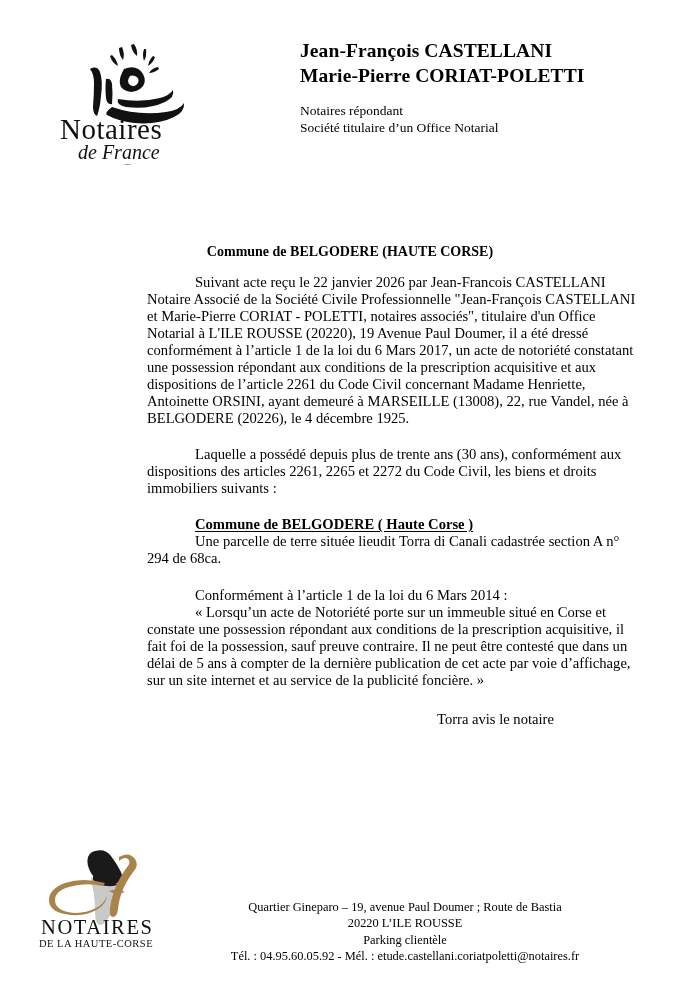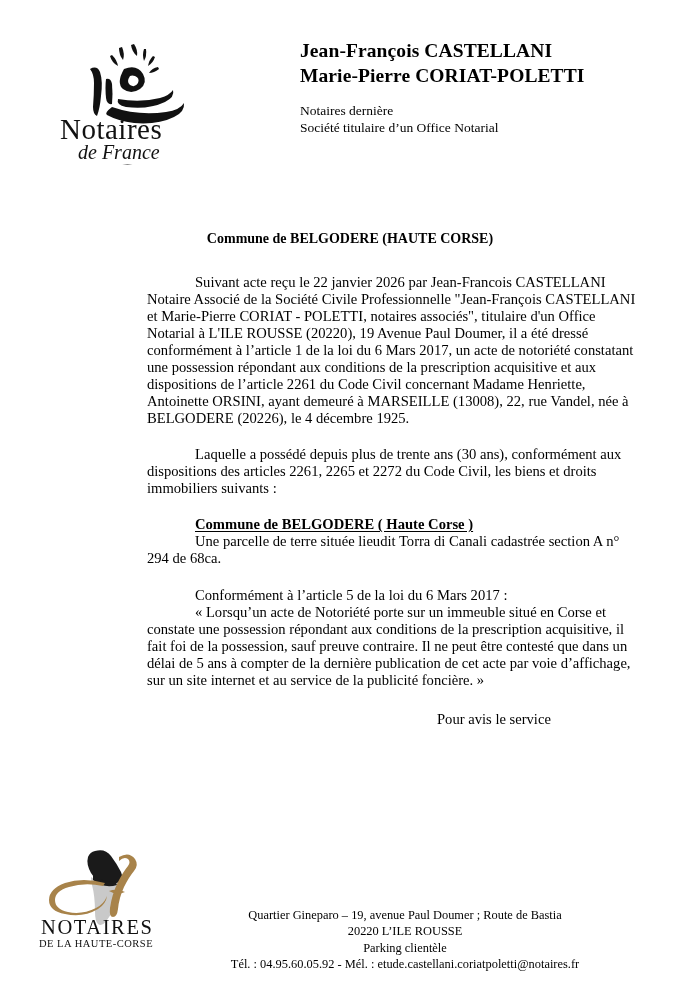--- a/index.html
+++ b/index.html
@@ -73,21 +73,21 @@
   .doc-title .line1 {
     font-size: 14.5px;
     font-weight: bold;
     text-decoration: underline;
     text-underline-offset: 2px;
     letter-spacing: 0.2px;
   }
   .doc-title .line2 {
     font-size: 14px;
     font-weight: bold;
-    margin-top: 3px;
+    margin-top: 16px;
     font-family: Liberation Serif, serif;
   }
 
   
   .body-area {
     position: absolute;
     left: 147px;
     top: 274px;
     width: 492px;
     font-size: 14.6px;
@@ -133,21 +133,21 @@
     left: 33px;
     top: 0px;
     width: 150px;
     height: 105px;
   }
   .logo-hautecorse svg { display: block; }
 
   .footer-address {
     position: absolute;
     left: 175px;
-    top: 60px;
+    top: 52px;
     width: 460px;
     text-align: center;
     font-size: 12.4px;
     line-height: 16.4px;
   }
 </style>
 </head>
 <body>
 
 <div class="page">
@@ -178,21 +178,21 @@
         <text x="0" y="104" font-family="Liberation Serif, serif" font-size="29" fill="#111111" letter-spacing="0.5">Notaires</text>
         <text x="18" y="124" font-family="Liberation Serif, serif" font-size="20" font-style="italic" fill="#111111">de France</text>
         <path d="M58 131 q10 -3 18 0 q-9 3 -18 0 z" fill="#111111"></path>
       </svg>
     </div>
 
     <div class="firm-block">
       <div class="firm-name">Jean-François CASTELLANI</div>
       <div class="firm-name">Marie-Pierre CORIAT-POLETTI</div>
       <div class="firm-sub">
-        <div>Notaires dernière</div>
+        <div>Notaires répondant</div>
         <div>Société titulaire d’un Office Notarial</div>
       </div>
     </div>
   </div>
 
   <div class="doc-title">
     <div class="line2">Commune de BELGODERE (HAUTE CORSE)</div>
   </div>
 
   <div class="body-area">
@@ -205,24 +205,24 @@
 
     <div class="gap-sm"></div>
 
     <div>
       <span class="subhead">Commune de BELGODERE ( Haute Corse )</span>
     </div>
     <p class="para">Une parcelle de terre située lieudit Torra di Canali cadastrée section A n° 294 de 68ca.</p>
 
     <div class="gap-md"></div>
 
-    <p class="para">Conformément à l’article 5 de la loi du 6 Mars 2017 :</p>
+    <p class="para">Conformément à l’article 1 de la loi du 6 Mars 2014 :</p>
     <p class="quote">« Lorsqu’un acte de Notoriété porte sur un immeuble situé en Corse et constate une possession répondant aux conditions de la prescription acquisitive, il fait foi de la possession, sauf preuve contraire. Il ne peut être contesté que dans un délai de 5 ans à compter de la dernière publication de cet acte par voie d’affichage, sur un site internet et au service de la publicité foncière. »</p>
 
-    <div class="signoff">Pour avis le service</div>
+    <div class="signoff">Torra avis le notaire</div>
   </div>
 
   <div class="footer">
 
     <div class="logo-hautecorse">
       <svg width="150" height="105" viewBox="0 0 150 105" xmlns="http://www.w3.org/2000/svg">
 
         <path d="M62 4 q10 -3 16 5 q6 8 10 16 q3 7 -1 11 q-7 5 -15 2 q-9 -4 -14 -12 q-5 -9 -3 -16 q2 -5 7 -6 z" fill="#1a1a1a"></path>
         <path d="M58 30 q9 7 20 7 q6 0 9 -3 q1 10 -3 20 q-4 11 -10 19 q-5 7 -9 4 q-3 -3 -3 -12 q0 -16 -3 -27 q-1 -5 -1 -8 z" fill="#c9c9c9"></path>
         <path d="M60 28 q10 8 22 6 l2 4 q-13 4 -24 -5 z" fill="#1a1a1a"></path>

